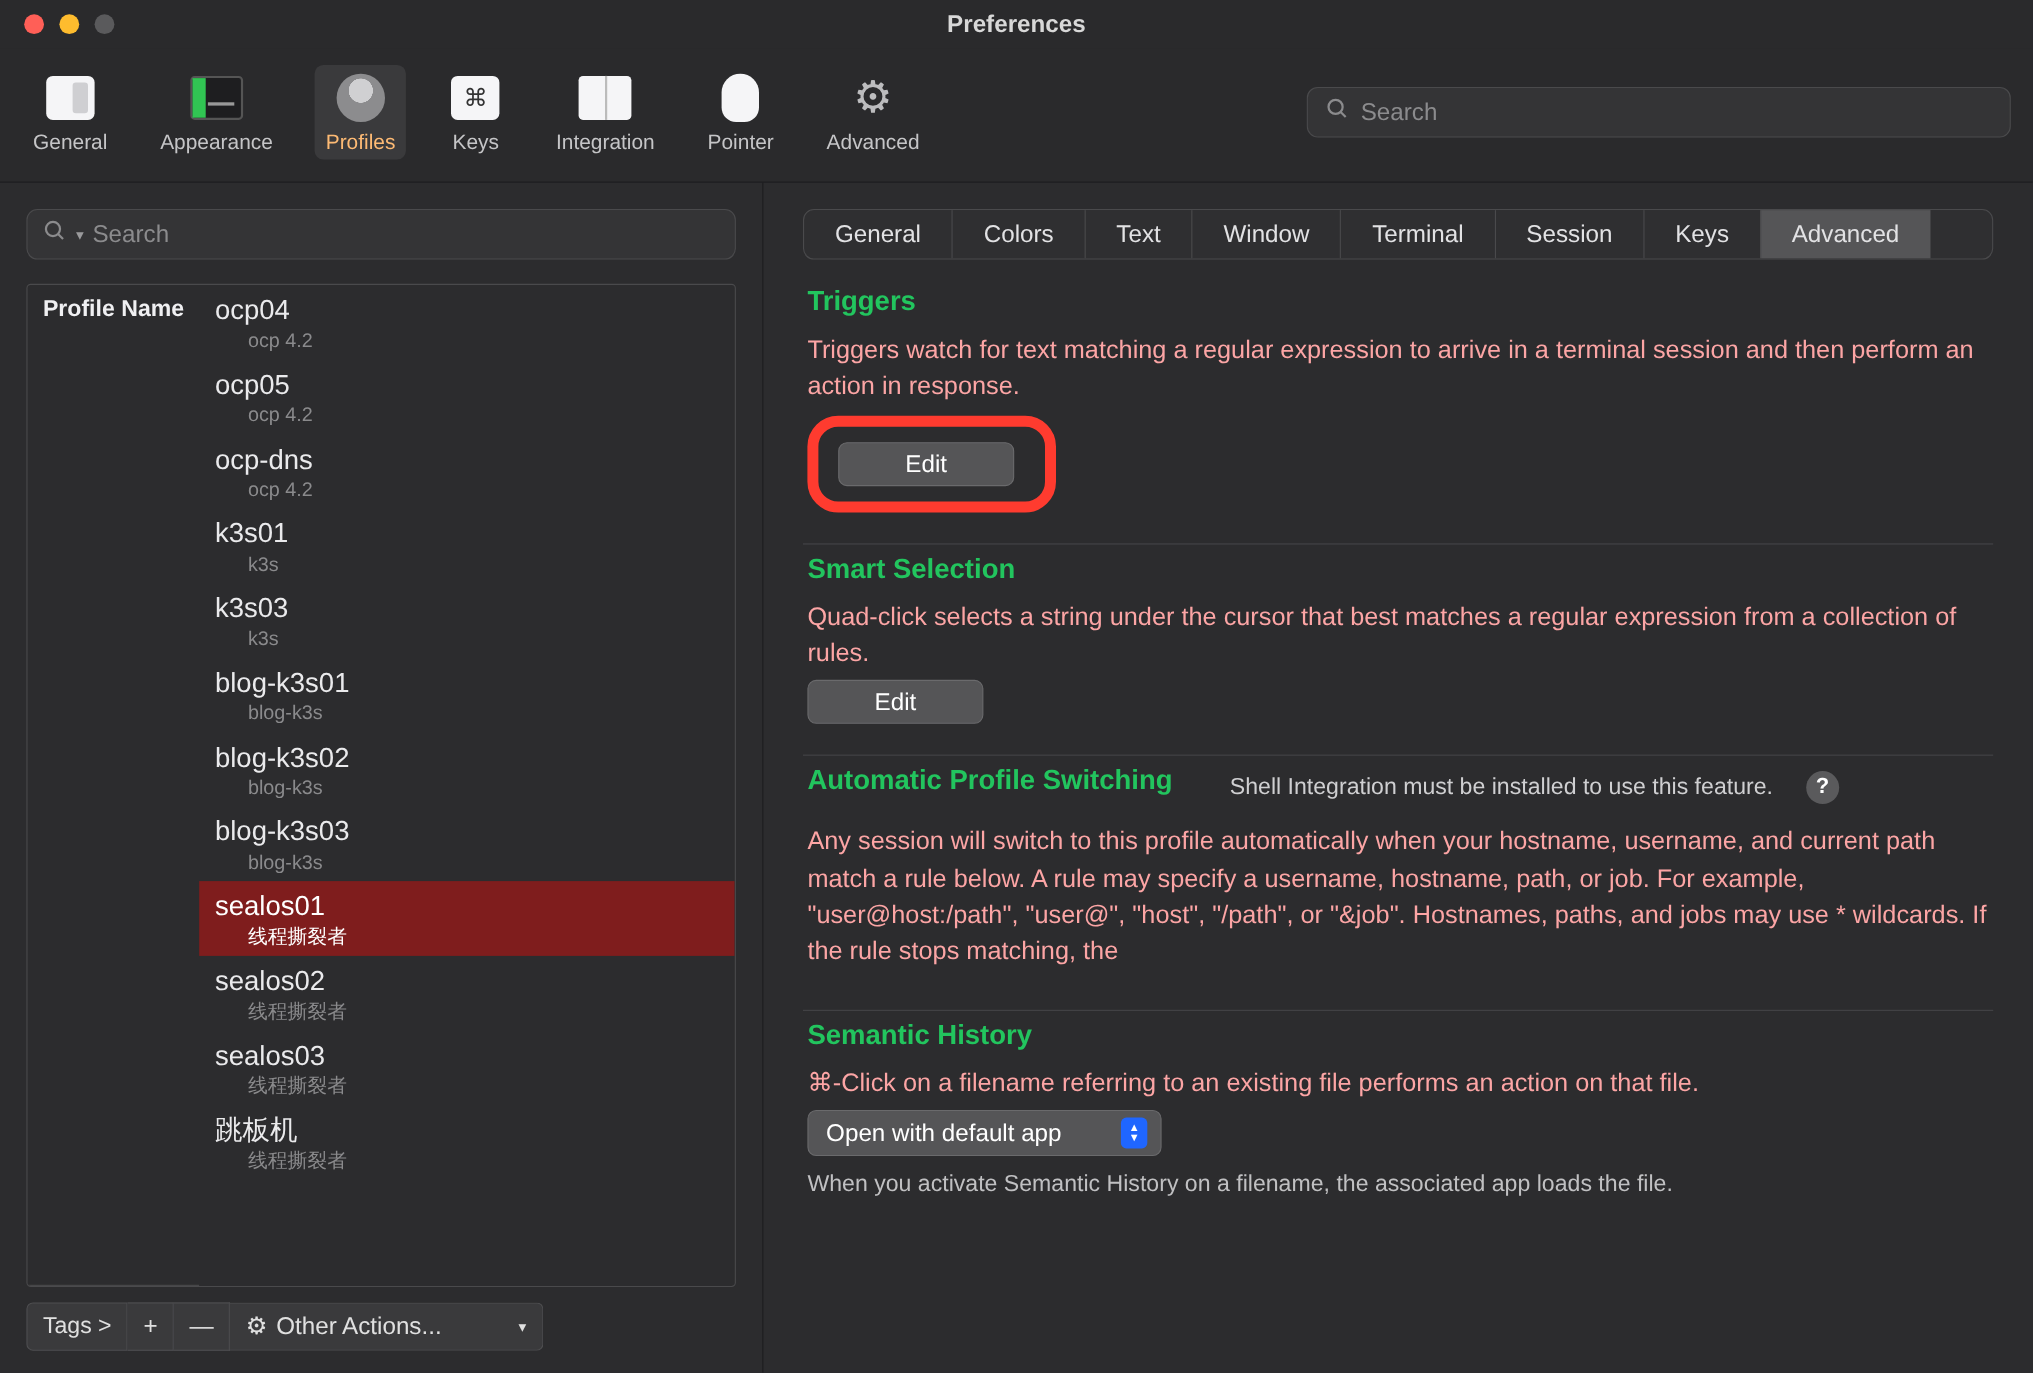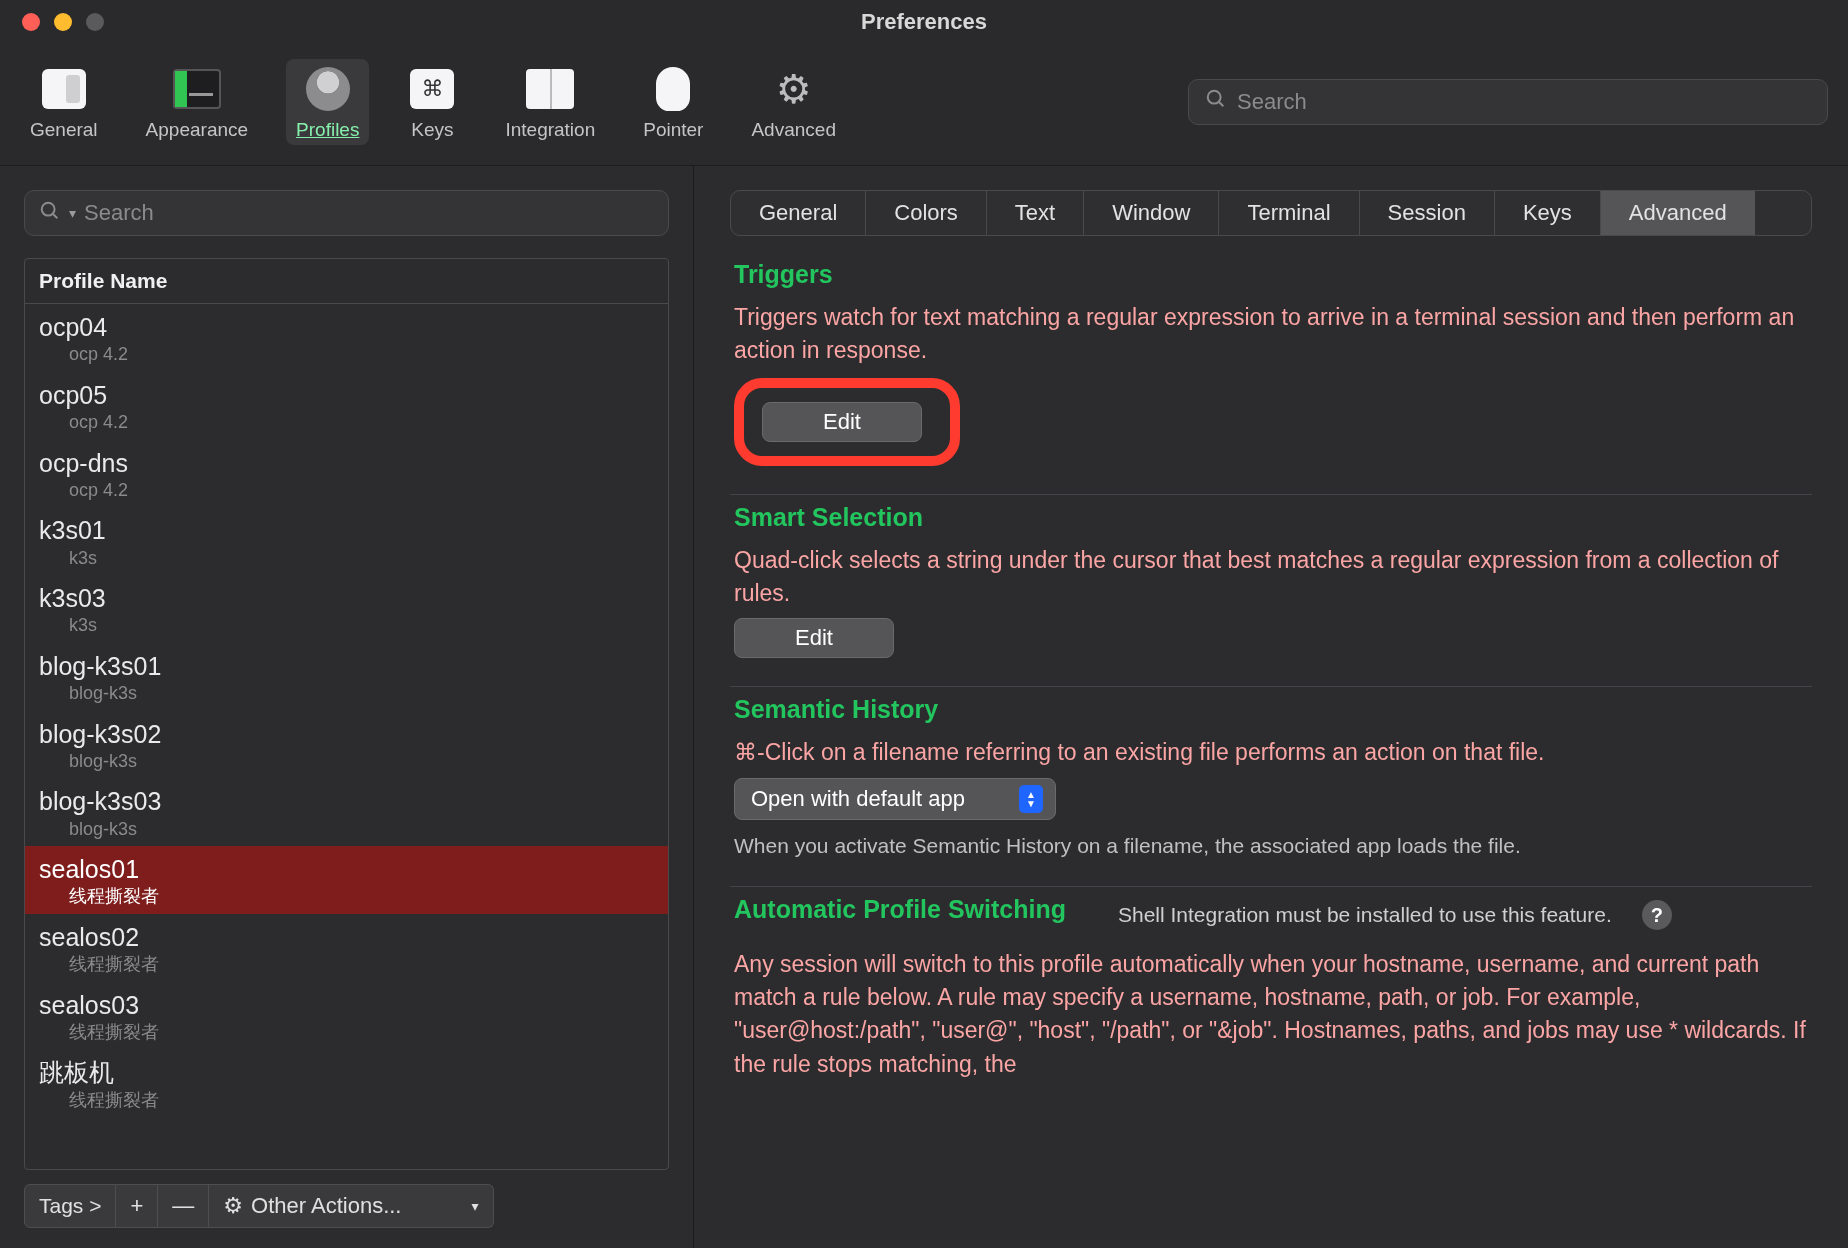--- a/index.html
+++ b/index.html
@@ -55,21 +55,21 @@
     gap: 6px;
     padding: 6px 10px 4px;
     border-radius: 8px;
     color: #c5c5c7;
     font-size: 20px;
     cursor: default;
   }
   .toolbar-item.active {
     background: #3a3a3c;
   }
-  .toolbar-item.active .toolbar-label { color: #86efac; text-decoration: underline; }
+  .toolbar-item.active .toolbar-label { color: #fdba74; }
   .toolbar-icon {
     width: 50px; height: 48px;
     display: flex; align-items: center; justify-content: center;
   }
   .toolbar-label { font-size: 19px; }
 
   .toolbar-spacer { flex: 1; }
   .toolbar-search {
     width: 640px;
     height: 46px;
@@ -136,21 +136,21 @@
   }
   .profile-search input::placeholder{color:#8b8b8d;}
 
   .profile-list {
     margin-top: 22px;
     border: 1px solid #4a4a4c;
     border-radius: 4px;
     background: #2c2c2e;
     flex: 1;
     overflow: hidden;
-    display:flex;flex-direction:column;
+    display:flex;
   }
   .profile-list-header {
     padding: 10px 14px;
     font-weight: 600;
     font-size: 21px;
     color: #f0f0f2;
     border-bottom: 1px solid #4a4a4c;
   }
   .profile-rows { flex:1; overflow:auto; }
   .profile-row {
@@ -441,32 +441,32 @@
       </div>
     </div>
 
     <div class="section">
       <h3>Smart Selection</h3>
       <p class="desc">Quad-click selects a string under the cursor that best matches a regular expression from a collection of rules.</p>
       <div class="btn">Edit</div>
     </div>
 
     <div class="section">
+      <div class="heading-row">
+        <h3>Automatic Profile Switching</h3>
+        <span class="inline-note">Shell Integration must be installed to use this feature.</span>
+        <span class="help-badge">?</span>
+      </div>
+      <p class="desc" style="margin-top:12px">Any session will switch to this profile automatically when your hostname, username, and current path match a rule below. A rule may specify a username, hostname, path, or job. For example, "user@host:/path", "user@", "host", "/path", or "&amp;job". Hostnames, paths, and jobs may use * wildcards. If the rule stops matching, the</p>
+    </div>
+
+    <div class="section">
       <h3>Semantic History</h3>
       <p class="desc">⌘-Click on a filename referring to an existing file performs an action on that file.</p>
       <div class="popup">
         <span>Open with default app</span>
         <span class="arrows">▲<br>▼</span>
       </div>
       <p class="note">When you activate Semantic History on a filename, the associated app loads the file.</p>
     </div>
 
-    <div class="section">
-      <div class="heading-row">
-        <h3>Automatic Profile Switching</h3>
-        <span class="inline-note">Shell Integration must be installed to use this feature.</span>
-        <span class="help-badge">?</span>
-      </div>
-      <p class="desc" style="margin-top:12px">Any session will switch to this profile automatically when your hostname, username, and current path match a rule below. A rule may specify a username, hostname, path, or job. For example, "user@host:/path", "user@", "host", "/path", or "&amp;job". Hostnames, paths, and jobs may use * wildcards. If the rule stops matching, the</p>
-    </div>
-
   </div>
 </div>
 
 </body></html>

